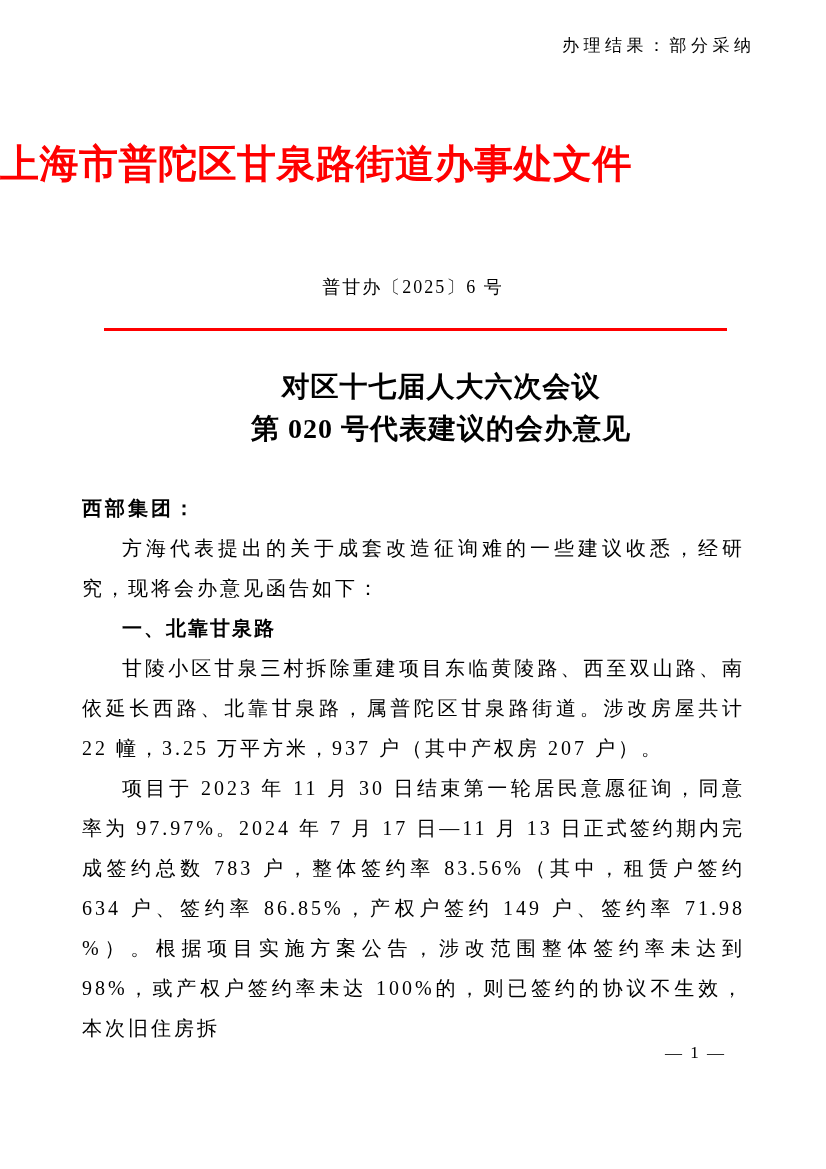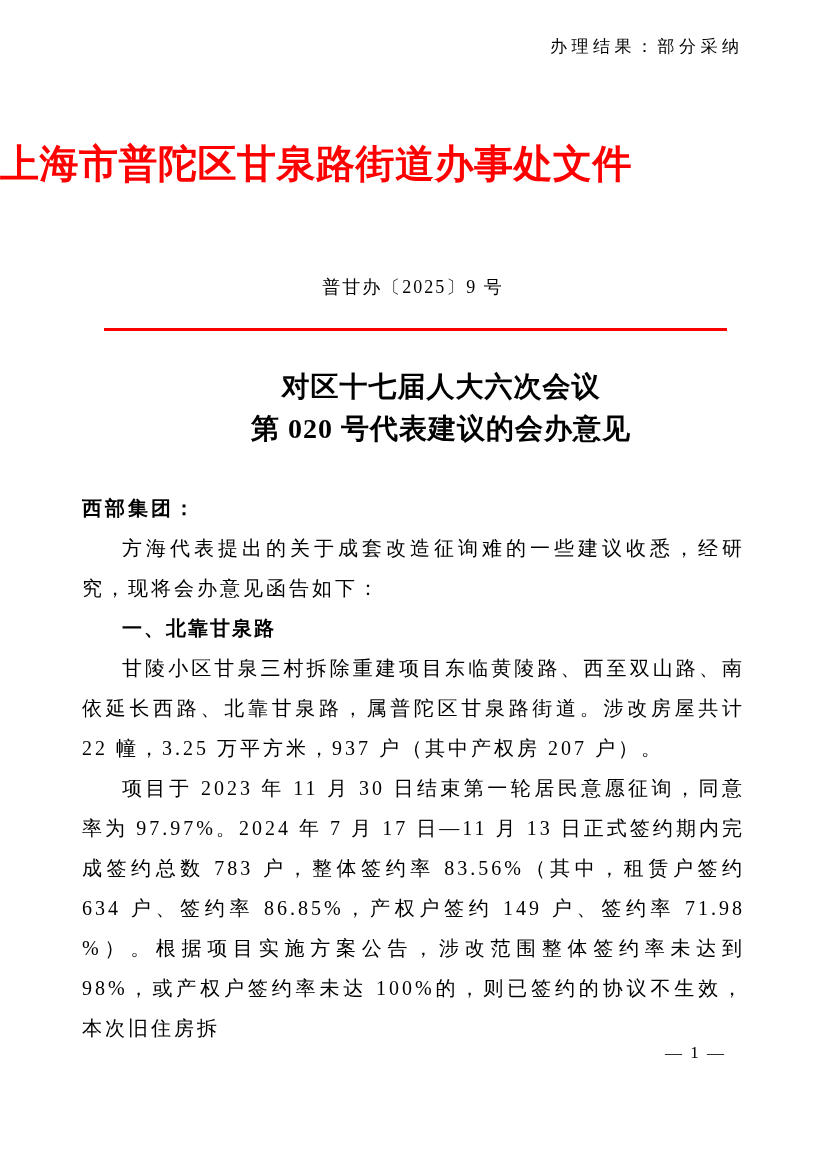--- a/index.html
+++ b/index.html
@@ -12,25 +12,26 @@
     position: relative;
     width: 826px;
     height: 1169px;
     background: #ffffff;
     overflow: hidden;
     margin: 0 auto;
   }
   .meta-block {
     position: absolute;
     top: 32px;
-    left: 550px;
+    left: 562px;
     font-size: 17px;
     line-height: 30px;
     letter-spacing: 4.5px;
     white-space: nowrap;
+    font-family: Liberation Mono, monospace;
   }
   .agency-header {
     position: absolute;
     top: 137px;
     left: 0;
     width: 100%;
     font-family: "Liberation Sans", "DejaVu Sans", sans-serif;
     font-weight: bold;
     font-size: 39px;
     color: #ff0000;
@@ -102,21 +103,21 @@
 <body>
 
 <div class="page">
 
   <div class="meta-block">
     <div>办理结果：部分采纳</div>
   </div>
 
   <div class="agency-header">上海市普陀区甘泉路街道办事处文件</div>
 
-  <div class="doc-number">普甘办〔2025〕9 号</div>
+  <div class="doc-number">普甘办〔2025〕6 号</div>
 
   <div class="red-divider"></div>
 
   <div class="doc-title">
     <div>对区十七届人大六次会议</div>
     <div>第 020 号代表建议的会办意见</div>
   </div>
 
   <div class="body-text">
     <div class="recipient">西部集团：</div>

